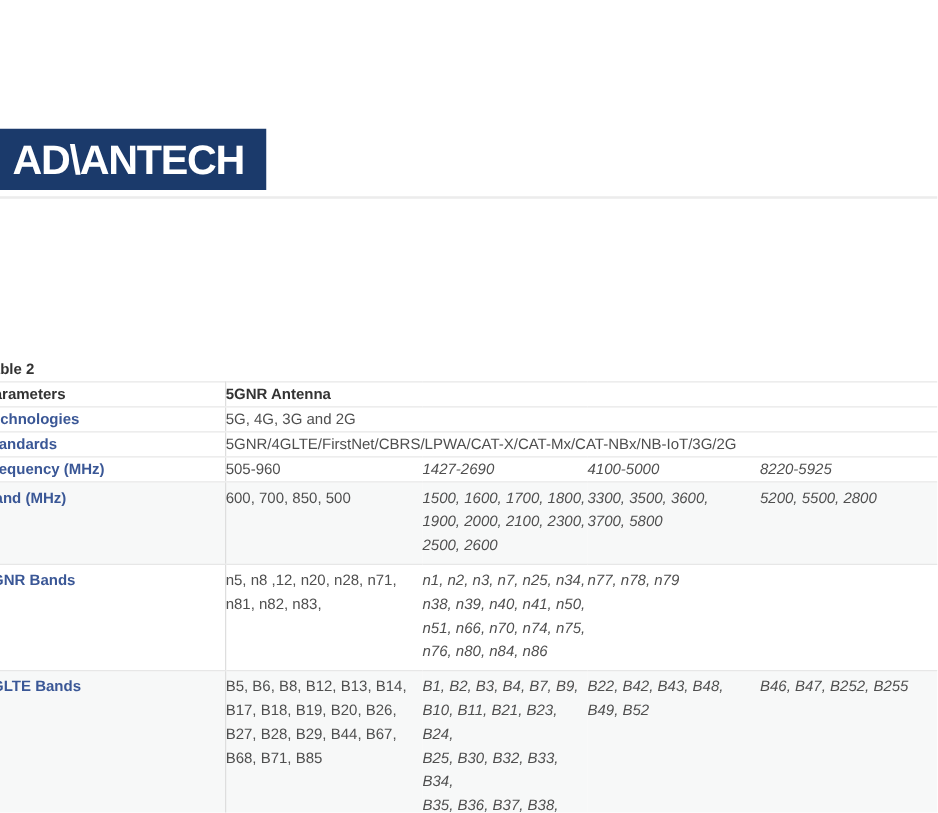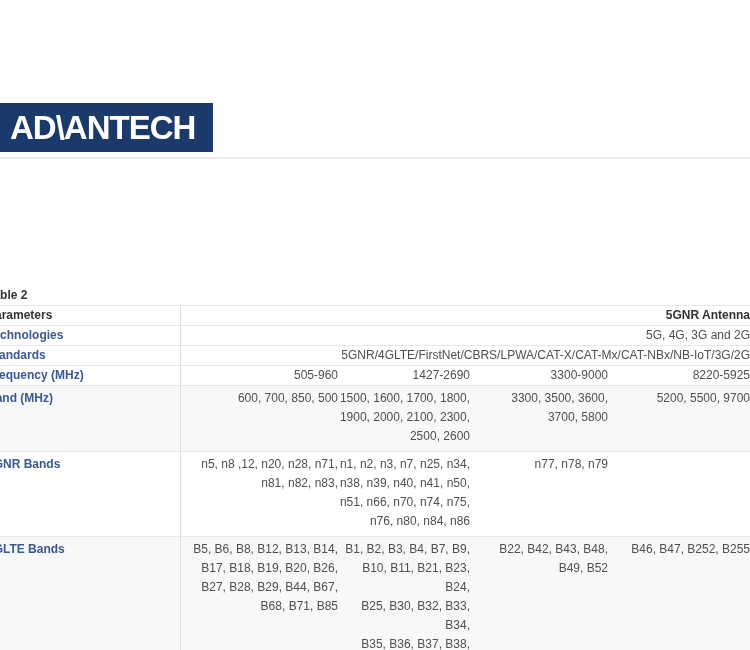--- a/index.html
+++ b/index.html
@@ -44,23 +44,23 @@
     border-bottom:1px solid #e7e7e7;
     padding:0;vertical-align:middle;
     line-height:19px;
   }
   td.lbl{
     font-weight:700;color:#3a5796;text-align:left;padding-left:0;
   }
   td.lbl.dark{color:#333333;}
   td.data{
     border-left:1px solid #dedede;
-    text-align:right;white-space:pre-line;
+    text-align:left;white-space:pre-line;
   }
-  td.nb{border-left:none;}
+  td.nb{border-left:none;font-style:italic;}
   tr.single{height:20px;}
   tr.multi td{vertical-align:top;padding-top:3px;padding-bottom:5px;}
   tr.stripe td{background:#f7f8f8;}
   .bold-val{font-weight:700;color:#333333;}
   tr.r-band{height:60px;}
   tr.r-5gnr{height:77px;}
   tr.r-4glte{height:135px;}
 </style>
 </head>
 <body>
@@ -96,33 +96,33 @@
 
     <tr class="single">
       <td class="lbl">Standards</td>
       <td class="data" colspan="4">5GNR/4GLTE/FirstNet/CBRS/LPWA/CAT-X/CAT-Mx/CAT-NBx/NB-IoT/3G/2G</td>
     </tr>
 
     <tr class="single">
       <td class="lbl">Frequency (MHz)</td>
       <td class="data">505-960</td>
       <td class="data nb">1427-2690</td>
-      <td class="data nb">3300-9000</td>
+      <td class="data nb">4100-5000</td>
       <td class="data nb">8220-5925</td>
     </tr>
 
     <tr class="multi stripe r-band">
       <td class="lbl">Band (MHz)</td>
       <td class="data">600, 700, 850, 500</td>
       <td class="data nb">1500, 1600, 1700, 1800,
 1900, 2000, 2100, 2300,
 2500, 2600</td>
       <td class="data nb">3300, 3500, 3600,
 3700, 5800</td>
-      <td class="data nb">5200, 5500, 9700</td>
+      <td class="data nb">5200, 5500, 2800</td>
     </tr>
 
     <tr class="multi r-5gnr">
       <td class="lbl">5GNR Bands</td>
       <td class="data">n5, n8 ,12, n20, n28, n71,
 n81, n82, n83,</td>
       <td class="data nb">n1, n2, n3, n7, n25, n34,
 n38, n39, n40, n41, n50,
 n51, n66, n70, n74, n75,
 n76, n80, n84, n86</td>

